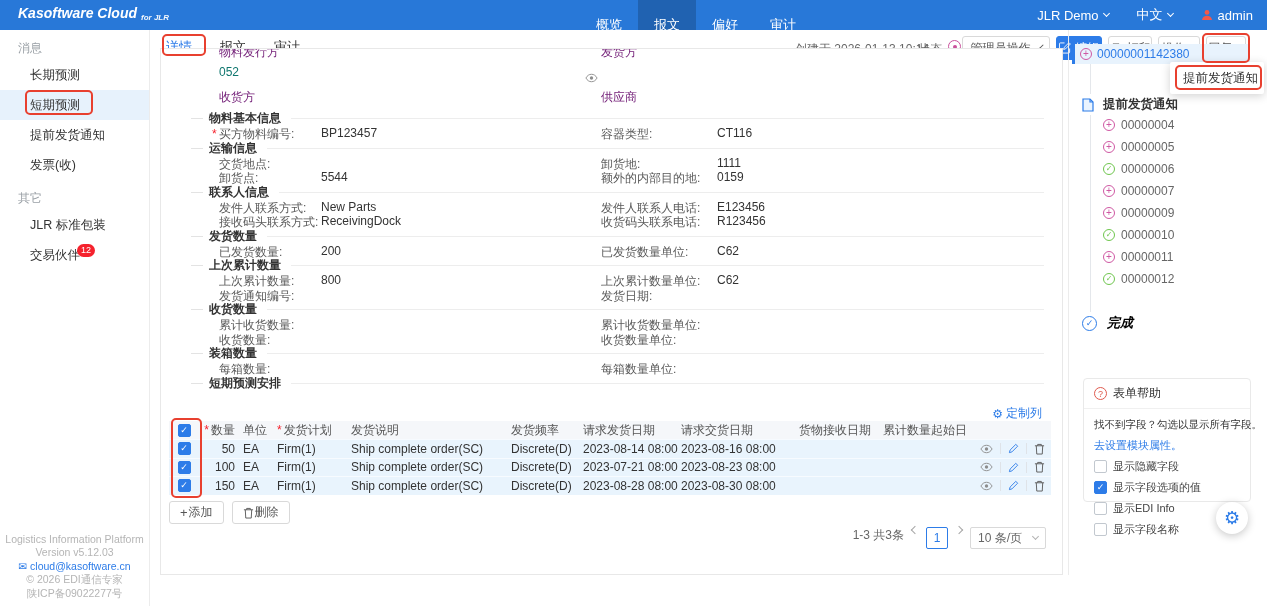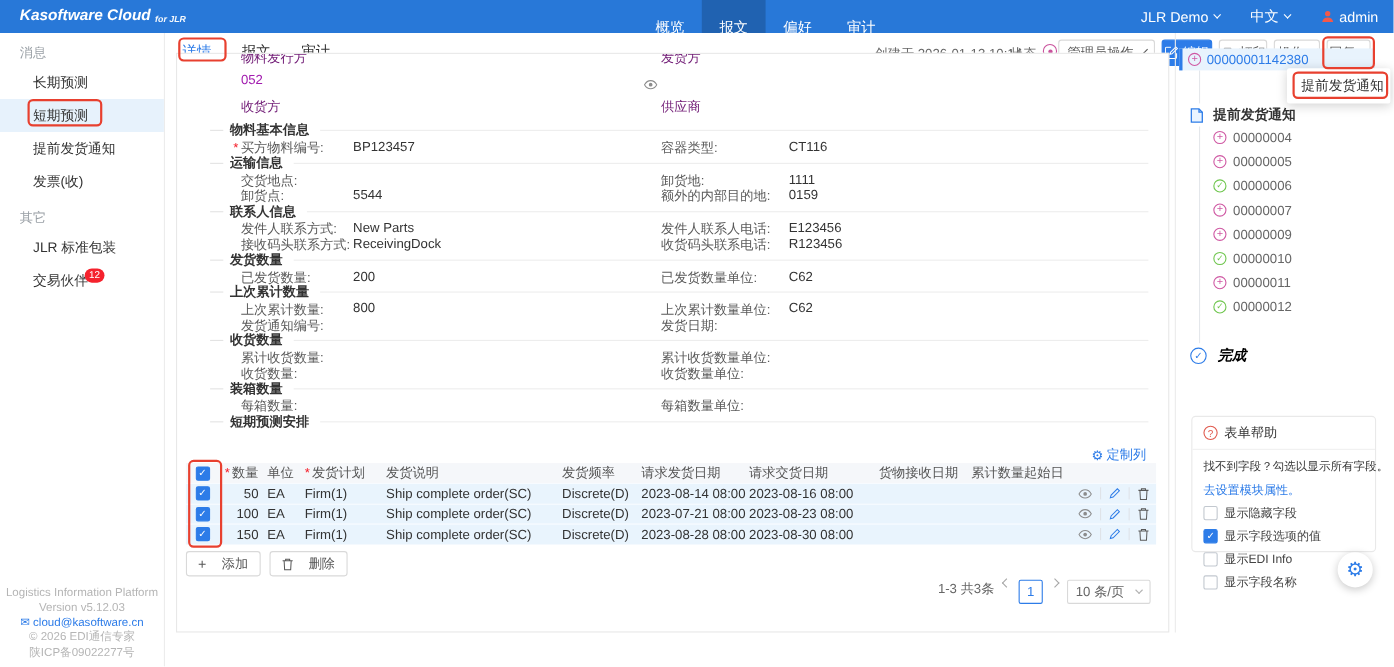--- a/index.html
+++ b/index.html
@@ -34,21 +34,21 @@
   .meta { position:absolute; top:41px; font-size:12px; color:#666; white-space:nowrap; }
   .icon-status { position:absolute; left:948px; top:40px; width:13px; height:13px; border:1px solid #c9519c; border-radius:50%; }
   .icon-status::after { content:""; position:absolute; left:3.5px; top:3.5px; width:4px; height:4px; background:#c9519c; border-radius:50%; }
   .btn { position:absolute; top:36px; height:24px; border:1px solid #d9d9d9; border-radius:3px; background:#fff; font-size:12px; color:#555; display:flex; align-items:center; justify-content:center; gap:5px; padding:0 8px; cursor:pointer; white-space:nowrap; }
   .btn.primary { background:#2d7ce8; border-color:#2d7ce8; color:#fff; }
   .dropdown { position:absolute; left:1170px; top:62px; width:94px; height:32px; background:#fff; border-radius:2px; box-shadow:0 2px 10px rgba(0,0,0,.18); z-index:30; display:flex; align-items:center; padding-left:13px; font-size:12.5px; color:#333; cursor:pointer; }
 
   
   .card { position:absolute; left:160px; top:48px; width:903px; height:527px; border:1px solid #e8e8e8; background:#fff; overflow:hidden; }
   .flabel { position:absolute; font-size:12px; color:#701a75; white-space:nowrap; }
-  .fvalue { position:absolute; font-size:12px; color:#a21caf; white-space:nowrap; }
+  .fvalue { position:absolute; font-size:12px; color:#0f766e; white-space:nowrap; }
   .form-flow { position:absolute; left:0; top:62px; width:100%; }
   .sec { display:flex; align-items:center; height:15px; padding-left:30px; }
   .sec .dash { width:12px; height:1px; background:#e3e3e3; margin-right:6px; }
   .sec .sec-title { font-size:12px; font-weight:bold; color:#333; white-space:nowrap; }
   .sec .line { flex:1; height:1px; background:#ededed; margin:0 18px 0 10px; }
   .frow { position:relative; height:14.5px; }
   .frow .fl { position:absolute; left:58px; top:0; font-size:12px; color:#5a5a5a; white-space:nowrap; }
   .frow .fv { position:absolute; left:160px; top:0; font-size:12px; color:#333; white-space:nowrap; }
   .frow .rl { position:absolute; left:440px; top:0; font-size:12px; color:#5a5a5a; white-space:nowrap; }
   .frow .rv { position:absolute; left:556px; top:0; font-size:12px; color:#333; white-space:nowrap; }
@@ -74,21 +74,21 @@
   .c-act { flex:1; display:flex; align-items:center; justify-content:flex-end; gap:7px; padding-right:6px; }
   .hreq::before { content:"*"; color:#f5222d; margin-right:2px; }
   .cb { width:13px; height:13px; border:1px solid #c2c8cf; border-radius:2px; background:#fff; display:inline-flex; align-items:center; justify-content:center; cursor:pointer; flex:none; }
   .cb.checked { background:#2d7ce8; border-color:#2d7ce8; }
   .cb.checked::after { content:"\2713"; color:#fff; font-size:9px; line-height:1; }
   .act-i { color:#8c8c8c; cursor:pointer; display:inline-flex; }
   .act-i.edit { color:#2d7ce8; }
   .act-i.del { color:#595959; }
   .act-sep { width:1px; height:11px; background:#dfe3e8; }
   .tbtns { position:absolute; left:8px; top:452px; display:flex; gap:8px; }
-  .sbtn { height:23px; border:1px solid #d9d9d9; border-radius:3px; background:#fff; font-size:12px; color:#555; display:flex; align-items:center; gap:14px; padding:0 10px; cursor:pointer; }
+  .sbtn { height:23px; border:1px solid #d9d9d9; border-radius:3px; background:#fff; font-size:12px; color:#555; display:flex; align-items:center; gap:1px; padding:0 10px; cursor:pointer; }
   .plus::before { content:"+"; font-size:13px; line-height:1; }
   .pager { position:absolute; right:16px; top:478px; display:flex; align-items:flex-start; gap:8px; font-size:12px; color:#666; }
   .pg-arrow { display:inline-block; width:6px; height:6px; border-right:1.2px solid #a6a6a6; border-bottom:1.2px solid #a6a6a6; cursor:pointer; }
   .pg-prev { transform:rotate(135deg); }
   .pg-next { transform:rotate(-45deg); }
   .pg-num { width:22px; height:22px; border:1px solid #2d7ce8; border-radius:2px; color:#2d7ce8; display:flex; align-items:center; justify-content:center; cursor:pointer; }
   .pg-size { height:22px; border:1px solid #d9d9d9; border-radius:2px; padding:0 7px; display:flex; align-items:center; gap:6px; color:#666; cursor:pointer; }
   .pg-size .caret { color:#b3b3b3; }
 
   

